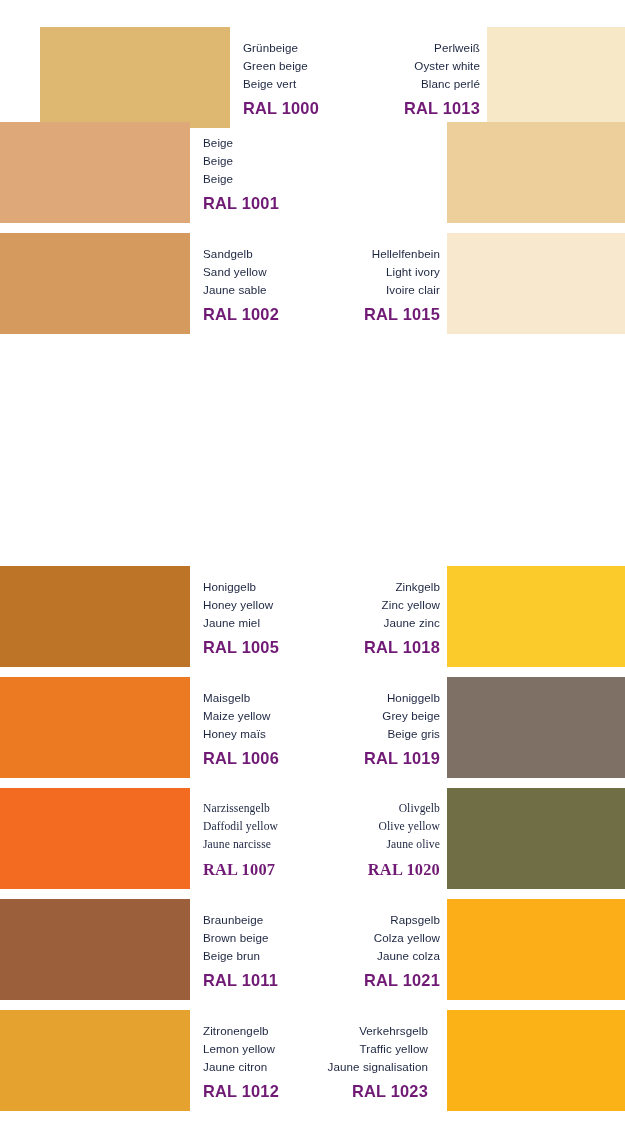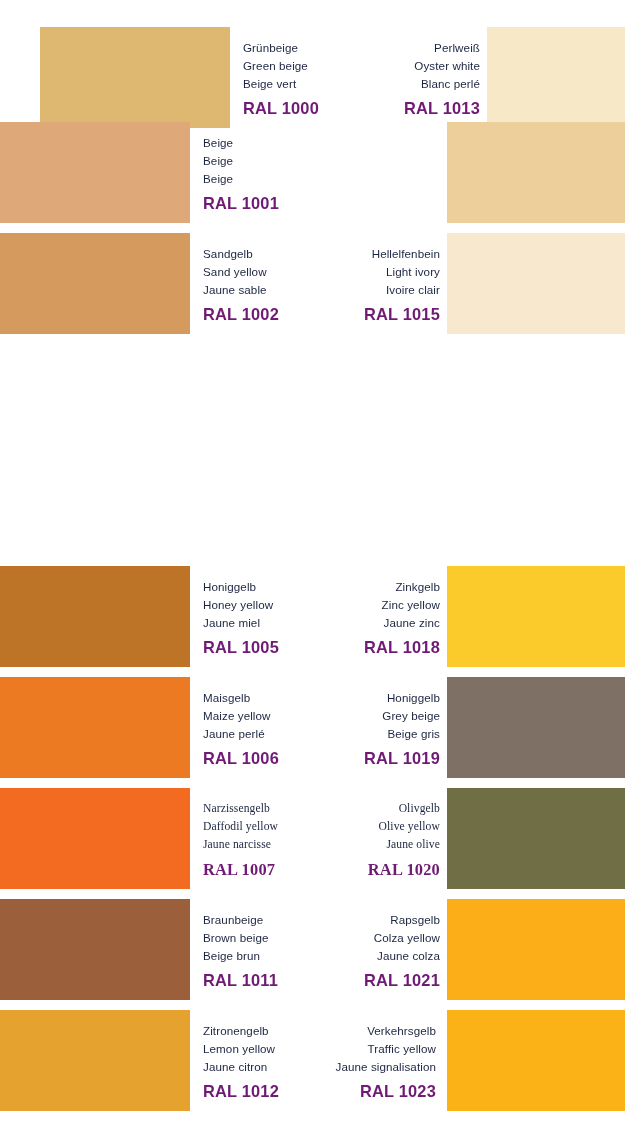--- a/index.html
+++ b/index.html
@@ -55,21 +55,21 @@
     left: 203px;
     text-align: left;
   }
   .entry-right {
     left: 318px;
     width: 122px;
     text-align: right;
   }
   
   .entry-left.wide { width: 150px; }
-  .entry-right.wide { left: 286px; width: 150px; }
+  .entry-right.wide { left: 278px; width: 150px; }
 
   .name {
     font-size: 11.6px;
     line-height: 17.8px;
     color: #1c2540;
     letter-spacing: 0.1px;
     white-space: nowrap;
   }
   .code {
     margin-top: 7px;
@@ -141,21 +141,21 @@
         <div class="name">Zinc yellow</div>
         <div class="name">Jaune zinc</div>
         <div class="code">RAL 1018</div>
       </div>
     </div>
     <div class="row" style="top: 677px;">
       <div class="swatch swatch-left" style="background: rgb(236, 122, 34);"></div>
       <div class="entry entry-left">
         <div class="name">Maisgelb</div>
         <div class="name">Maize yellow</div>
-        <div class="name">Jaune perlé</div>
+        <div class="name">Honey maïs</div>
         <div class="code">RAL 1006</div>
       </div>
       <div class="swatch swatch-right" style="background: rgb(127, 112, 101);"></div>
       <div class="entry entry-right">
         <div class="name">Honiggelb</div>
         <div class="name">Grey beige</div>
         <div class="name">Beige gris</div>
         <div class="code">RAL 1019</div>
       </div>
     </div>

